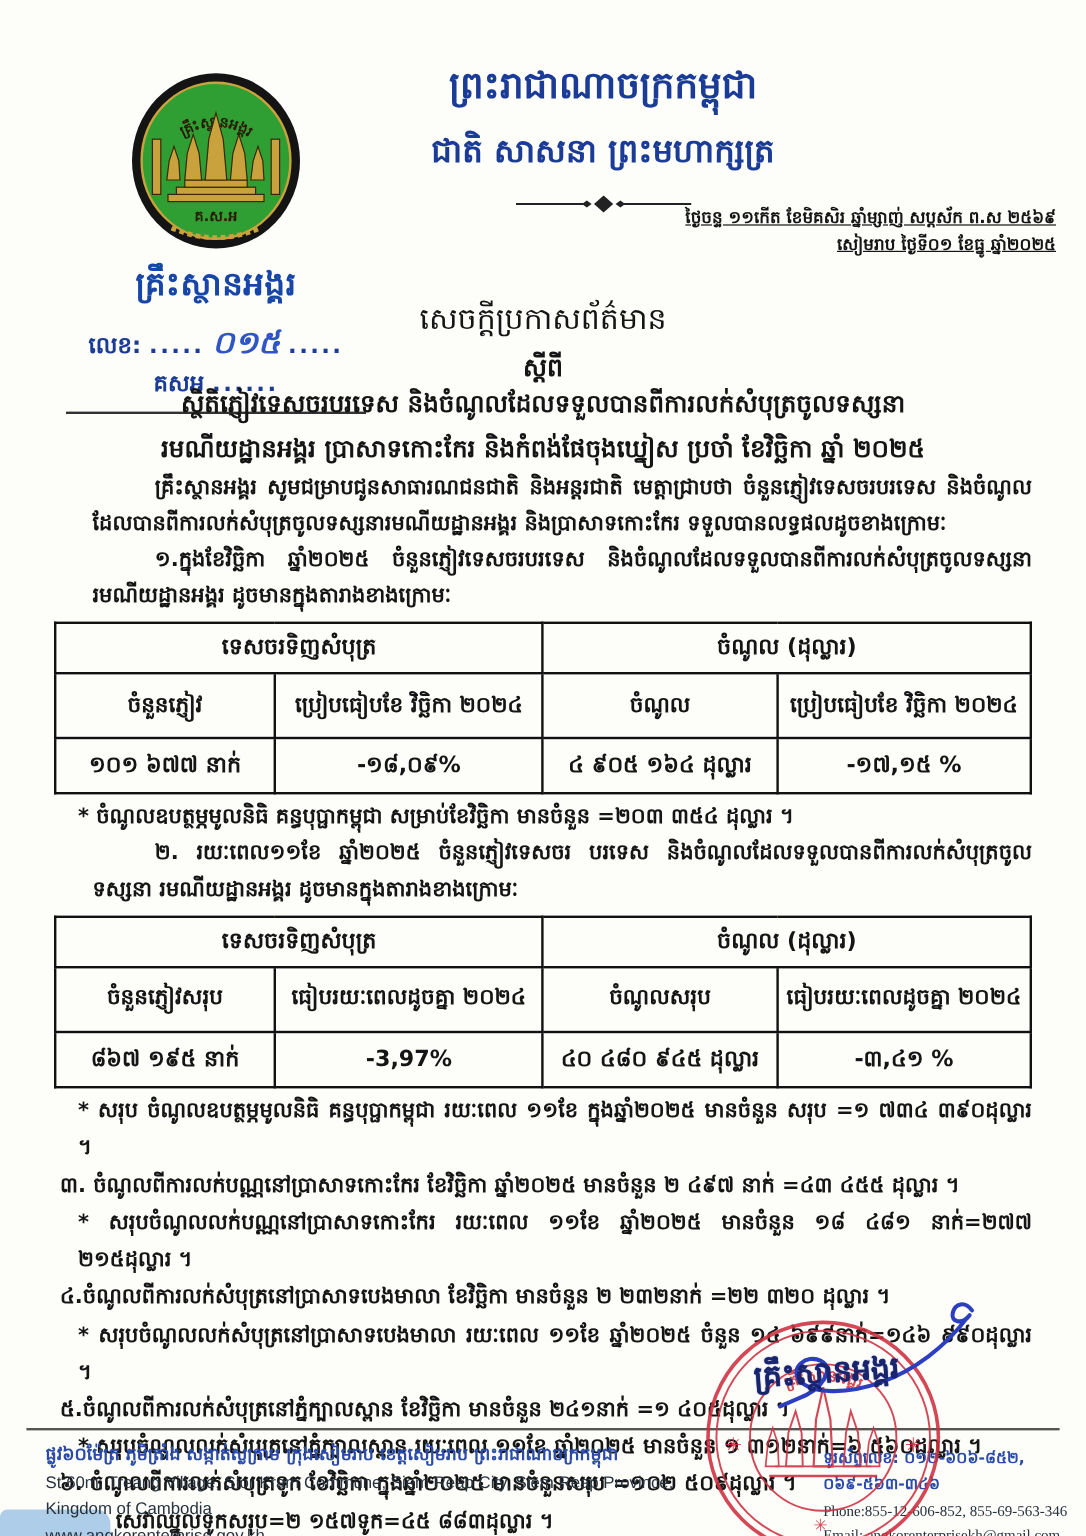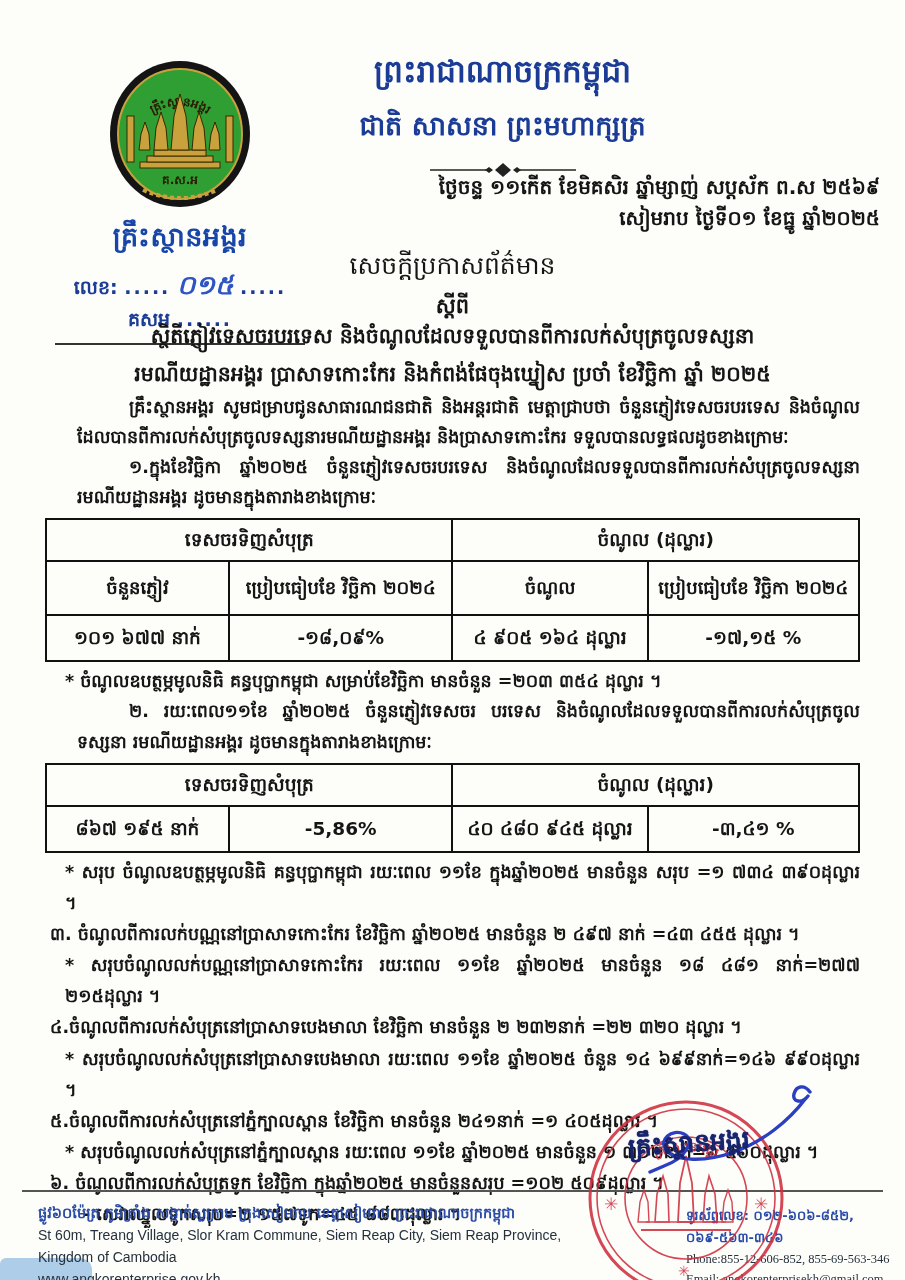--- a/index.html
+++ b/index.html
@@ -21,21 +21,21 @@
   .org-name { color:#1746a8; font-size: 27px; font-weight: 700; margin-top: 4px; letter-spacing: .5px; }
   .ref-line { margin-top: 10px; font-size: 19px; font-weight: 700; color:#1b3c96;
               border-bottom: 2px solid #333; padding-bottom: 8px; }
   .ref-number { font-family: "DejaVu Serif", serif; font-style: italic; color:#2f55c4; font-size: 26px; }
   .ref-dots { color:#1b3c96; letter-spacing: 2px; }
   .kingdom-block { position: absolute; left: 230px; right: 130px; top: 52px; text-align: center; color:#1b3c96; }
   .kingdom-l1 { font-size: 31px; font-weight: 700; }
   .kingdom-l2 { font-size: 27px; font-weight: 700; margin-top: 12px; }
   .ornament { margin: 14px auto 0; width: 150px; }
   .date-block { position: absolute; right: 25px; top: 172px; width: 560px; text-align: right; }
-  .date-line { font-size: 20px; font-weight: 700; line-height: 1.55; }
+  .date-line { font-size: 14px; font-weight: 700; line-height: 1.55; text-decoration: underline; }
   .announcement { position: absolute; left: 150px; right: 150px; top: 250px; text-align: center;
                   font-size: 25px; font-weight: 400; }
   .about { position: absolute; left: 0; right: 0; top: 292px; text-align: center; font-size: 21px; font-weight: 700; }
   .subject { position: absolute; left: 30px; right: 30px; top: 318px; text-align: center;
              font-size: 20.5px; font-weight: 700; line-height: 1.85; }
   
   .content { margin: 0 45px; font-size: 17.5px; font-weight: 600; line-height: 1.72; }
   .para { text-indent: 52px; text-align: justify; margin-left: 32px; }
   .note-line { padding-left: 20px; font-weight: 700; }
   
@@ -172,23 +172,29 @@
           <col class="c1">
           <col class="c2">
           <col class="c3">
           <col class="c4">
         </colgroup>
       <tbody>
           <tr class="span-h">
         <th colspan="2">ទេសចរទិញសំបុត្រ</th>
         <th colspan="2">ចំណូល (ដុល្លារ)</th>
       </tr>
+      <tr class="col-h">
+        <th>ចំនួនភ្ញៀវសរុប</th>
+        <th>ធៀបរយៈពេលដូចគ្នា ២០២៤</th>
+        <th>ចំណូលសរុប</th>
+        <th>ធៀបរយៈពេលដូចគ្នា ២០២៤</th>
+      </tr>
       <tr class="data-r">
         <td>៨៦៧ ១៩៥ នាក់</td>
-        <td>-5,86%</td>
+        <td>-3,97%</td>
         <td>៤០ ៤៨០ ៩៤៥ ដុល្លារ</td>
         <td>-៣,៤១ %</td>
       </tr>
     </tbody>
       </table>
 
     <div class="items">
       <div class="item item-star">* សរុប ចំណូលឧបត្ថម្ភមូលនិធិ គន្ធបុប្ផាកម្ពុជា រយៈពេល ១១ខែ ក្នុងឆ្នាំ២០២៥ មានចំនួន សរុប =១ ៧៣៤ ៣៩០ដុល្លារ ។</div>
       <div class="item item-num">៣. ចំណូលពីការលក់បណ្ណនៅប្រាសាទកោះកែរ ខែវិច្ឆិកា ឆ្នាំ២០២៥ មានចំនួន ២ ៤៩៧ នាក់ =៤៣ ៤៥៥ ដុល្លារ ។</div>
       <div class="item item-star">* សរុបចំណូលលក់បណ្ណនៅប្រាសាទកោះកែរ រយៈពេល ១១ខែ ឆ្នាំ២០២៥ មានចំនួន ១៨ ៤៨១ នាក់=២៧៧ ២១៥ដុល្លារ ។</div>

